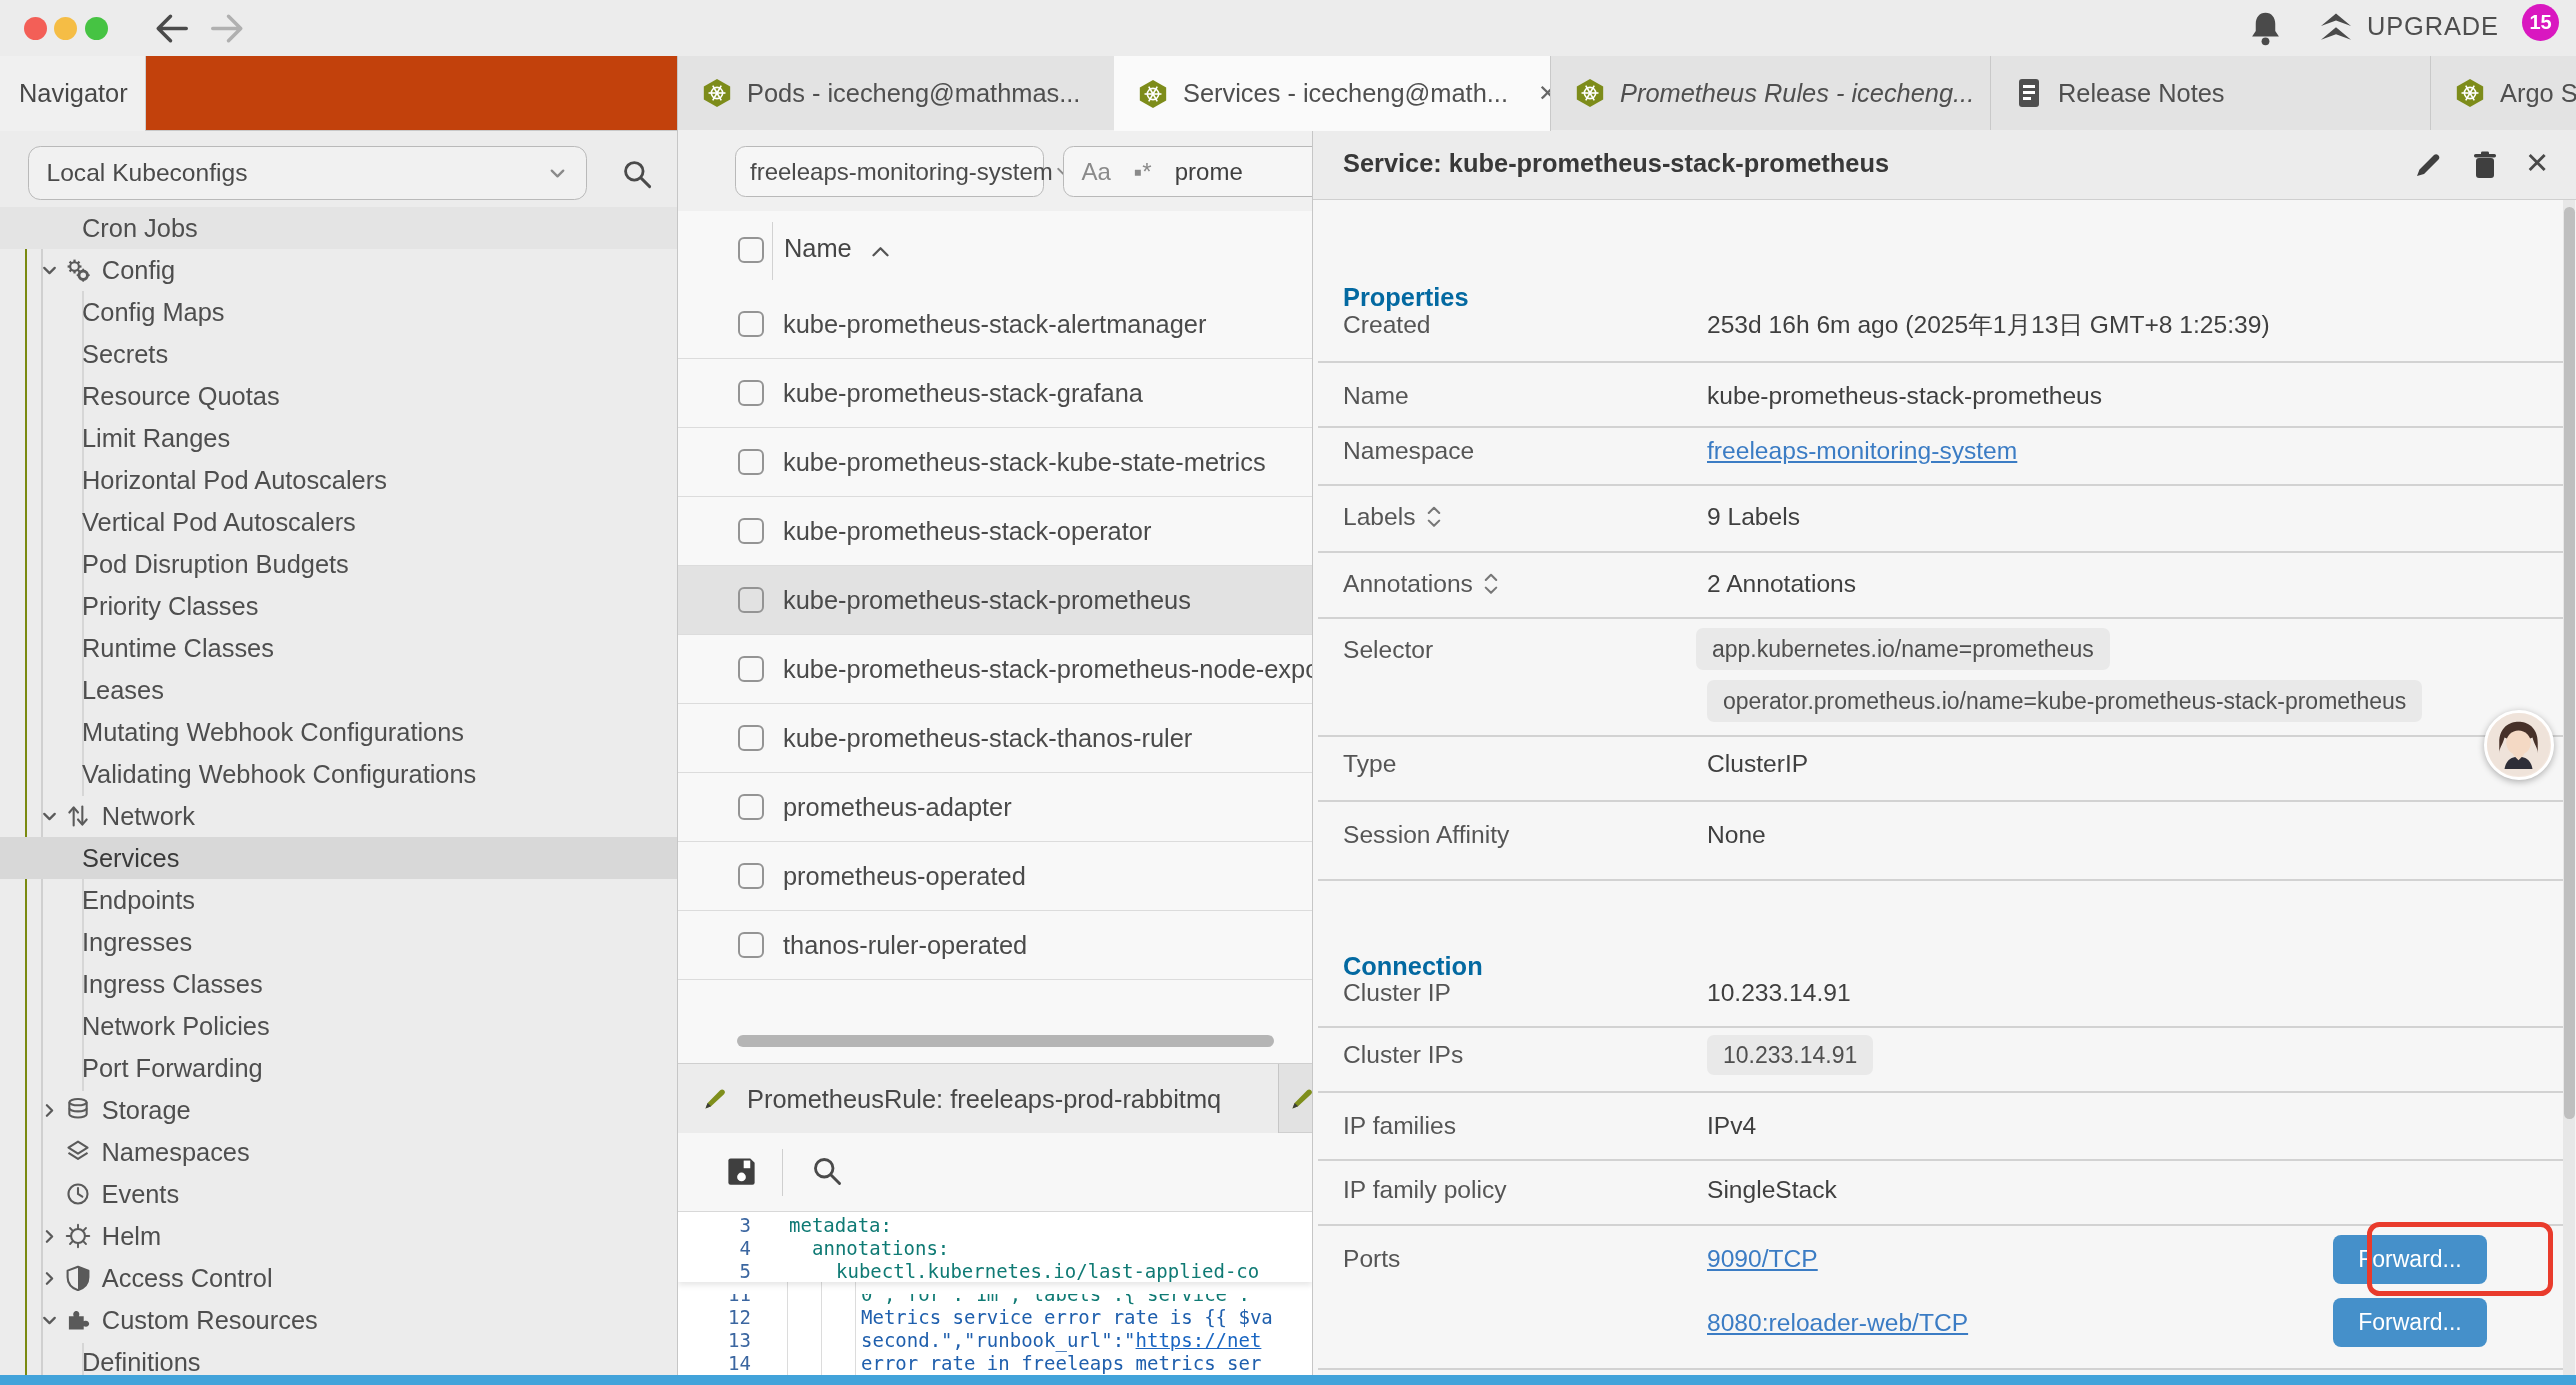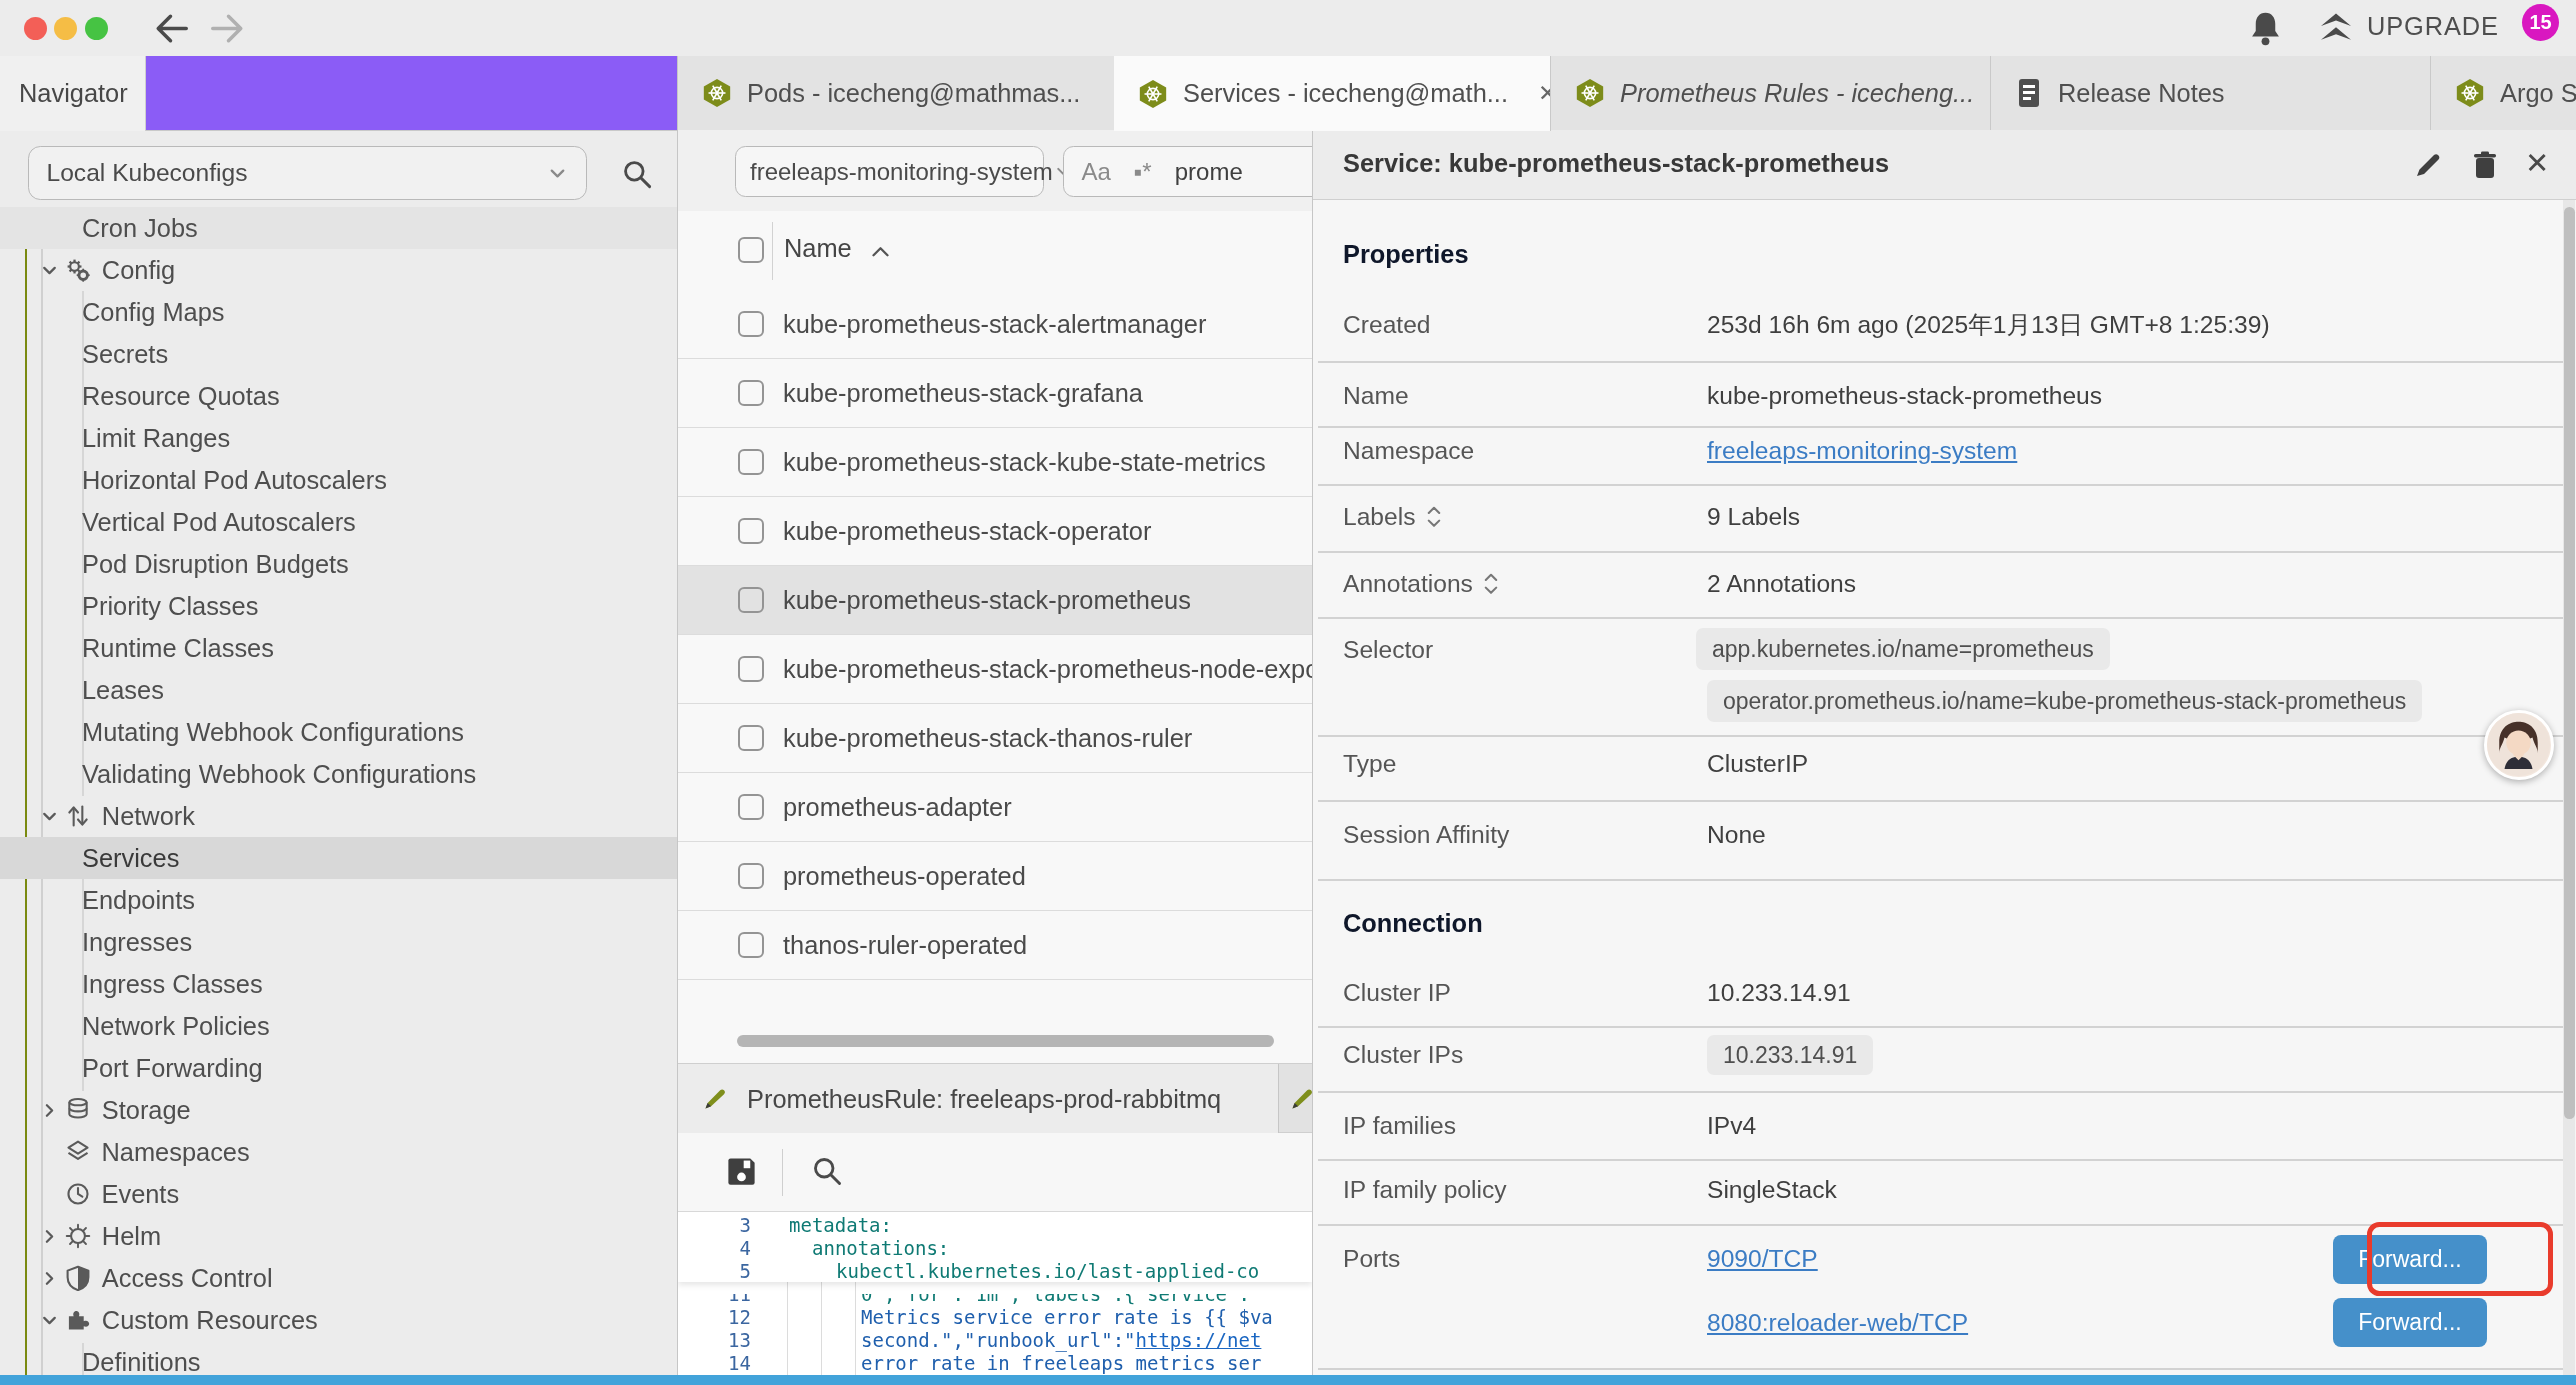--- a/index.html
+++ b/index.html
@@ -13,21 +13,21 @@
   .light{position:absolute;top:16.7px;width:23px;height:23px;border-radius:50%;}
   .l-red{left:24px;background:#f35f57;}
   .l-yellow{left:54px;background:#f5bd45;}
   .l-green{left:85px;background:#46c343;}
   .navarrow{position:absolute;top:10.5px;}
   .badge{position:absolute;left:2522px;top:4.4px;width:37px;height:37px;border-radius:50%;background:#d917c0;
          color:#fff;font-size:20px;font-weight:bold;display:flex;align-items:center;justify-content:center;}
   .upgrade-txt{position:absolute;left:2367px;top:12.3px;font-size:25.4px;color:#4e4e4e;letter-spacing:0.9px;}
 
   
-  .tabstrip{position:absolute;left:0;top:56px;width:2364px;height:74px;background:#8b5cf6;border-bottom:0.9px solid #c9c9c9;}
+  .tabstrip{position:absolute;left:0;top:56px;width:2364px;height:74px;background:#c2410c;border-bottom:0.9px solid #c9c9c9;}
   .nav-tab{position:absolute;left:0;top:0;width:146px;height:75px;background:#f0f0f0;border-right:0.9px solid #cfcfcf;
            display:flex;align-items:center;padding-left:19px;box-sizing:border-box;font-size:25.4px;color:#474747;}
   .vdiv-left{position:absolute;left:677px;top:0;width:0.9px;height:74px;background:#c9c9c9;}
   .tab{position:absolute;top:0;height:74px;display:flex;align-items:center;gap:14px;padding-left:23px;
        box-sizing:border-box;background:#e3e3e3;border-right:0.9px solid #c9c9c9;font-size:25.4px;color:#4f4f4f;overflow:hidden;}
   .tab.active{background:#fafafa;height:75px;z-index:4;}
   .tab .tlabel{white-space:nowrap;}
   .tab.italic .tlabel{font-style:italic;}
   .tab-close{margin-left:16px;font-size:23px;color:#666;}
 
@@ -91,21 +91,21 @@
   .codelink{color:#1a66c2;text-decoration:underline;}
   .sticky{position:absolute;left:0;top:0;width:634px;height:70px;background:#fff;z-index:3;box-shadow:0 3.5px 6.1px rgba(0,0,0,0.10);}
   .ig{position:absolute;top:70px;bottom:0;width:0.9px;background:#dcdcdc;}
   .clipline{clip-path:inset(52% 0 0 0);}
 
   
   .detail{position:absolute;left:1312px;top:130px;width:1264px;height:1245px;background:#f6f6f6;overflow:hidden;border-left:0.9px solid #c6c6c6;box-sizing:border-box;}
   .d-header{position:absolute;left:0;top:0;width:1264px;height:70px;background:#ececec;border-bottom:0.9px solid #cfcfcf;box-sizing:border-box;}
   .d-title{position:absolute;left:30px;top:19px;font-size:25.4px;font-weight:bold;color:#383838;white-space:nowrap;}
   .d-hicon{position:absolute;top:19px;}
-  .d-heading{position:absolute;left:30px;font-size:25.4px;font-weight:bold;color:#0f172a;}
+  .d-heading{position:absolute;left:30px;font-size:25.4px;font-weight:bold;color:#0369a1;margin-top:43px;}
   .drow{position:absolute;left:0;width:1264px;height:35px;}
   .dlabel{position:absolute;left:30px;top:0;font-size:24.6px;color:#555;line-height:35px;display:flex;gap:10.5px;align-items:center;}
   .dvalue{position:absolute;left:394px;top:0;font-size:24.6px;color:#3f3f3f;line-height:35px;white-space:nowrap;}
   .dlink{color:#3b7cc4;text-decoration:underline;}
   .dsep{position:absolute;left:5.3px;width:1252px;height:1.8px;background:#d2d2d2;}
   .chip{position:absolute;background:#e9e9e9;border-radius:7px;font-size:23px;color:#4f4f4f;padding:0 16px;line-height:42px;white-space:nowrap;}
   .fwd-btn{position:absolute;left:1020px;width:154px;height:49px;background:#4590ca;border-radius:8px;color:#fff;
            font-size:23px;display:flex;align-items:center;justify-content:center;}
   .redbox{position:absolute;left:1054px;top:1092px;width:186px;height:74px;border:5.3px solid #e93b2c;border-radius:12.3px;box-sizing:border-box;}
   .d-scrolltrack{position:absolute;left:1250px;top:70px;width:12.3px;height:1175px;background:#e7e7e7;}

